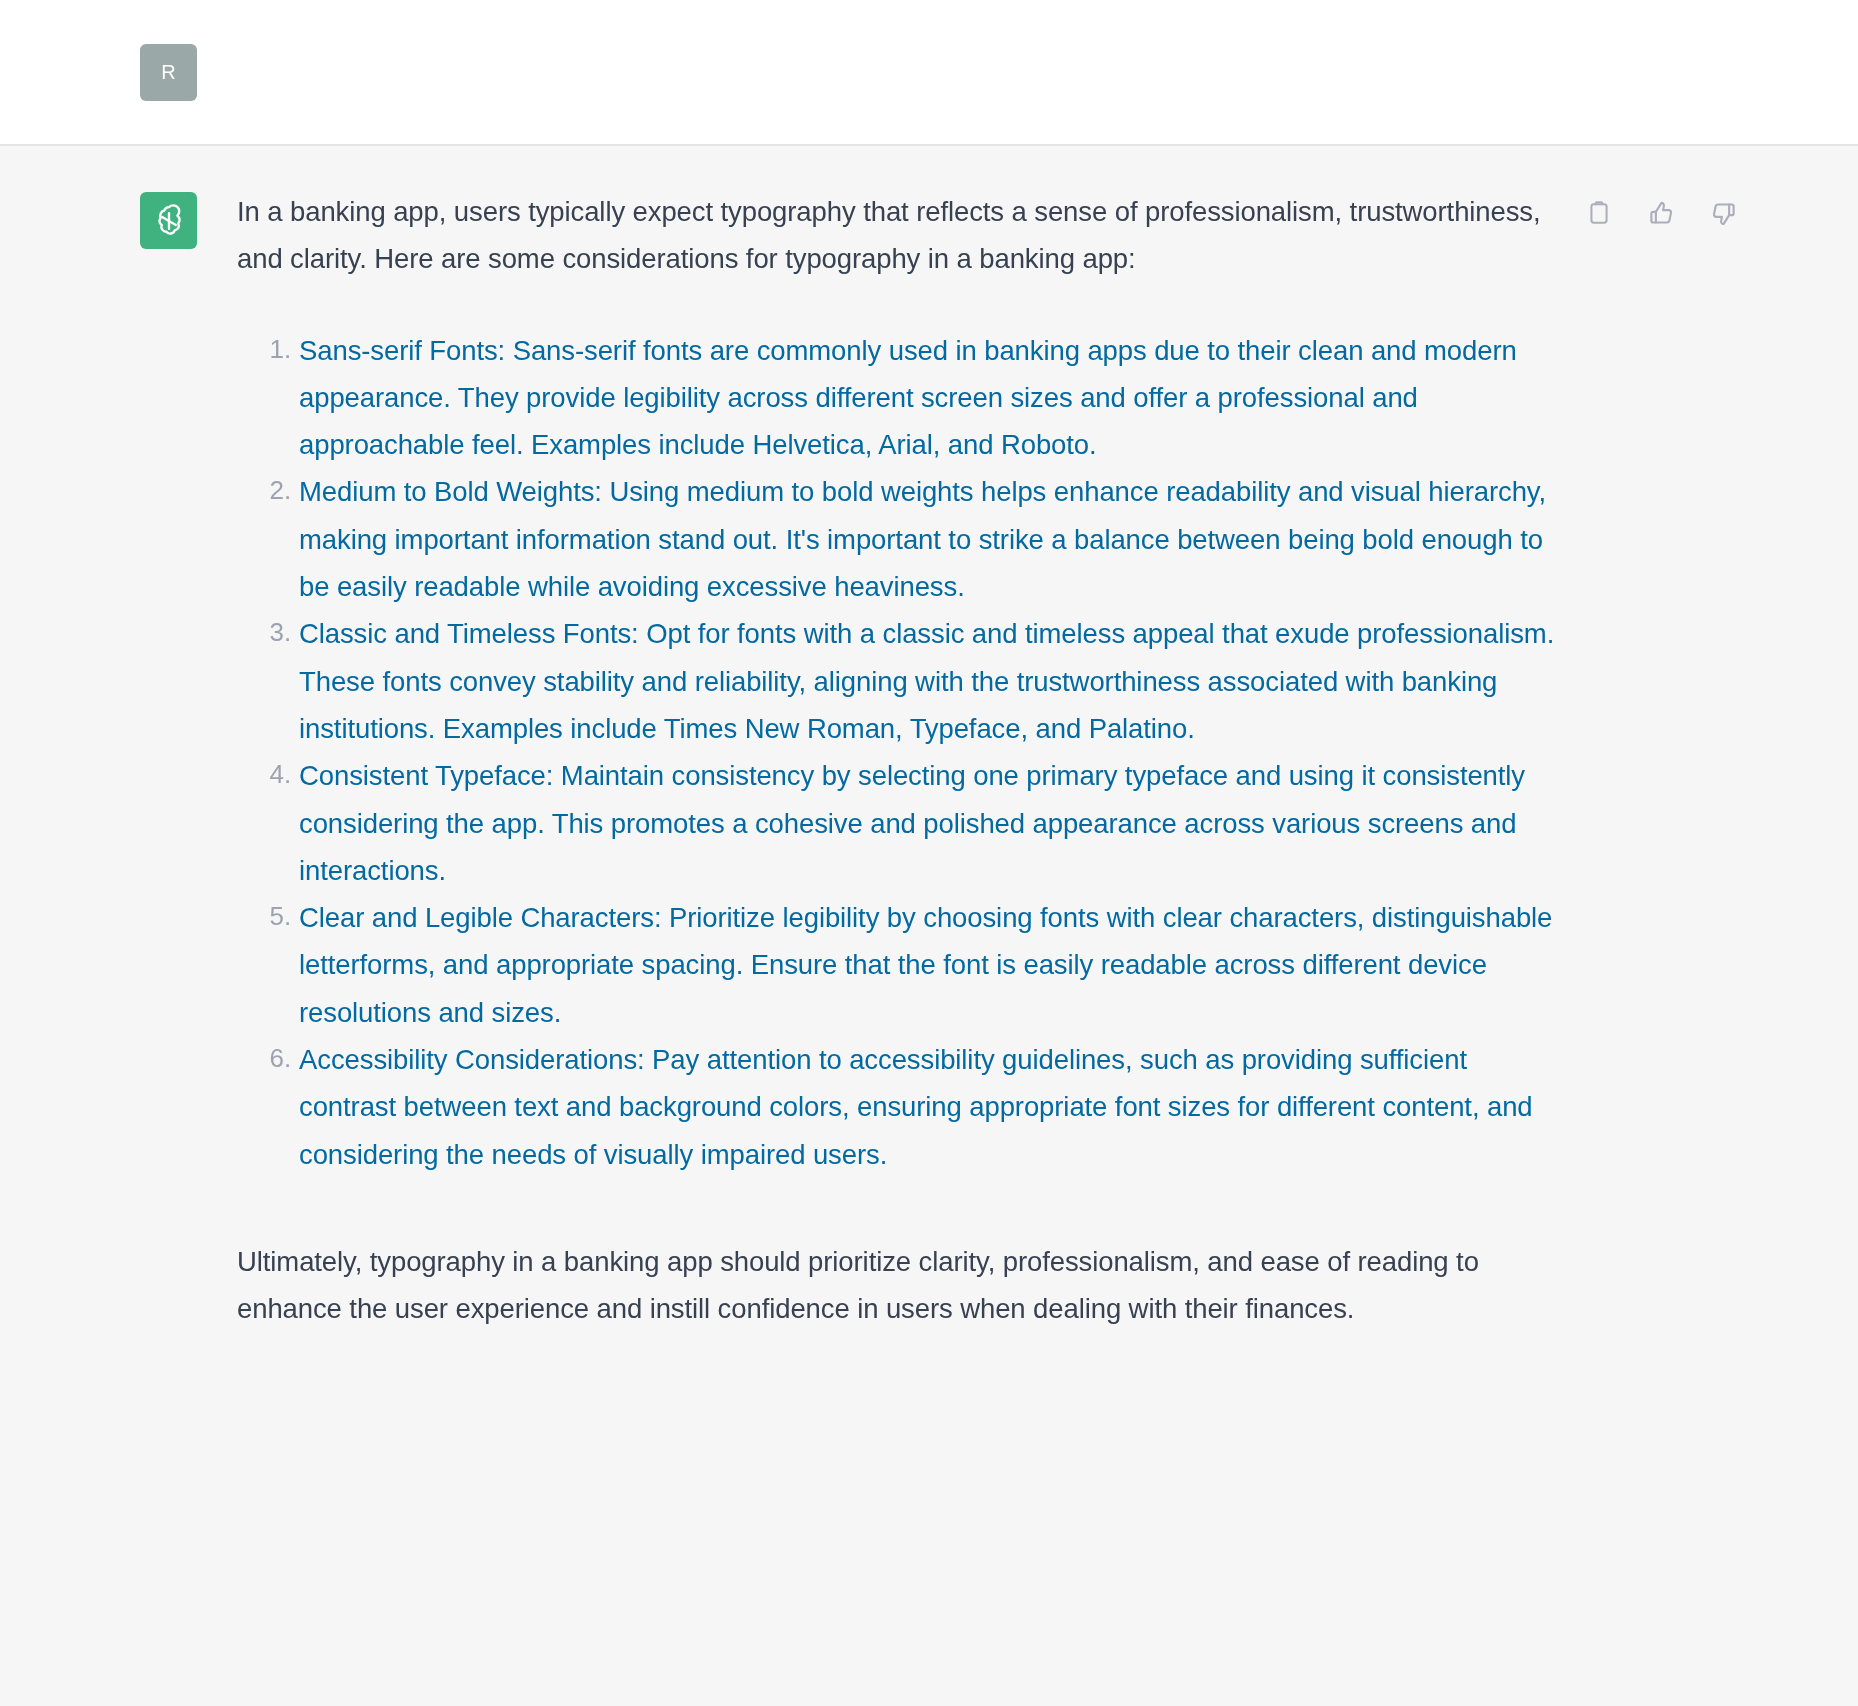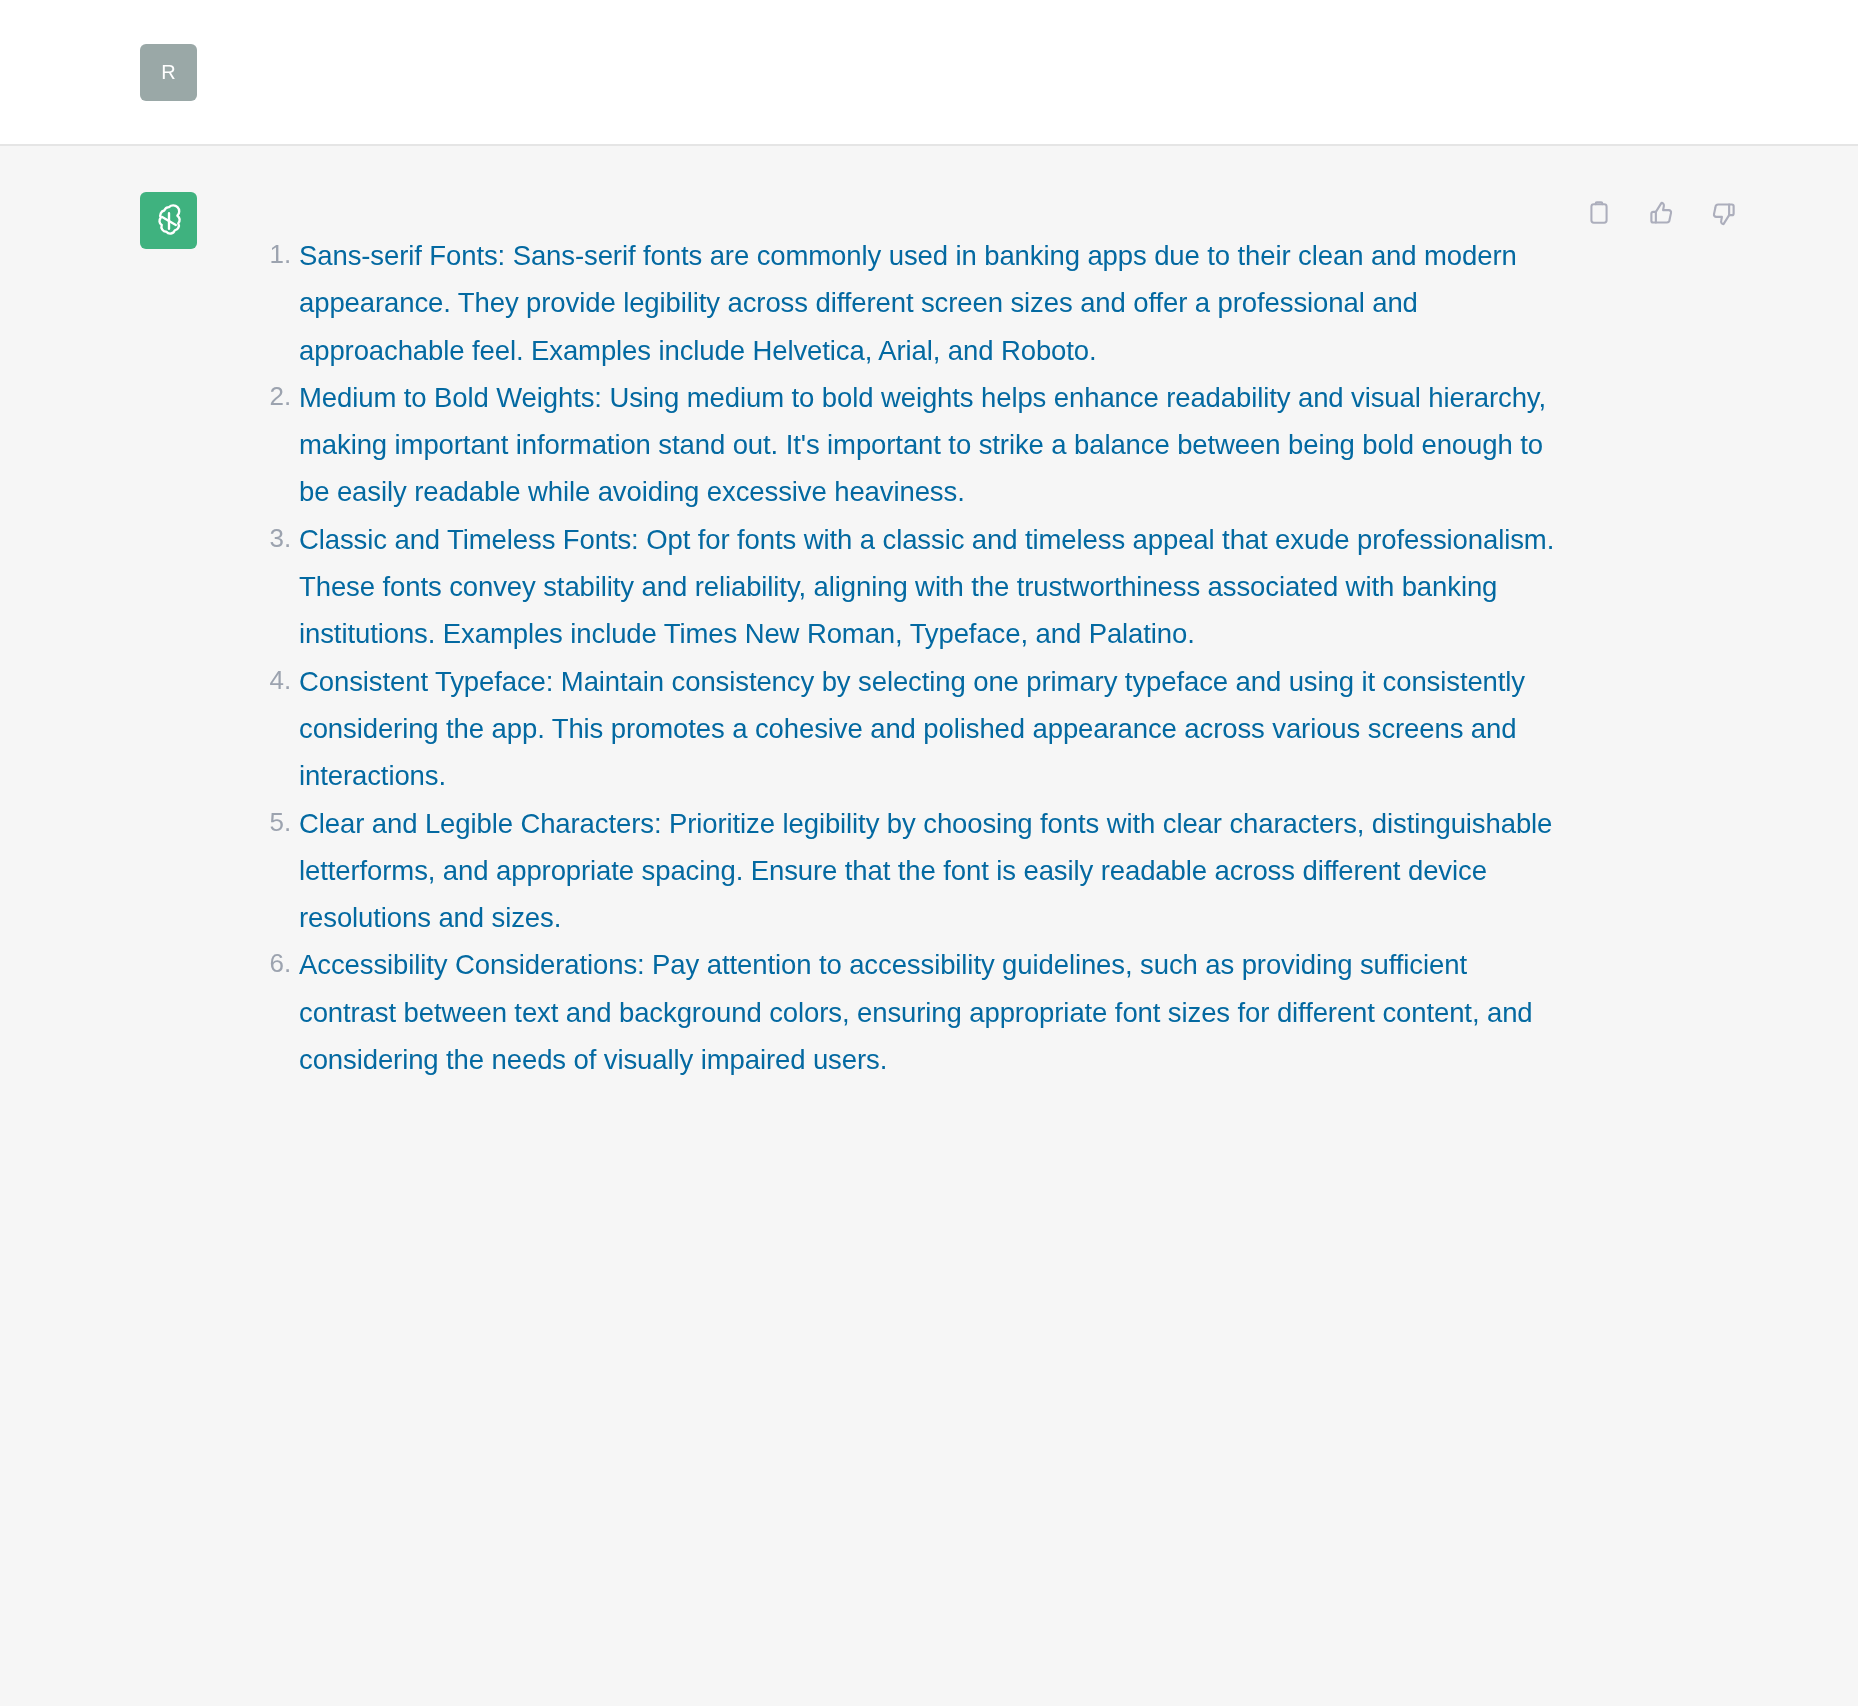--- a/index.html
+++ b/index.html
@@ -172,30 +172,32 @@
             <path d="M12 3.2a3.1 3.1 0 0 0-2.95 2.15 3.1 3.1 0 0 0-2.2 4.5A3.1 3.1 0 0 0 7.4 14.6a3.1 3.1 0 0 0 2.95 4.2 3.1 3.1 0 0 0 5.3-.9 3.1 3.1 0 0 0 2.2-4.5 3.1 3.1 0 0 0-.55-4.75A3.1 3.1 0 0 0 12 3.2z"></path>
             <path d="M12 7.1v4.9l4.3 2.5"></path>
             <path d="M12 12 7.7 9.5"></path>
             <path d="M12 12v4.9"></path>
           </svg>
         </span>
       </div>
 
       <div class="assistant-body">
 
+        <p class="para">In a banking app, users typically expect typography that reflects a sense of professionalism, trustworthiness, and clarity. Here are some considerations for typography in a banking app:</p>
 
         <ol class="reasons">
           <li>Sans-serif Fonts: Sans-serif fonts are commonly used in banking apps due to their clean and modern appearance. They provide legibility across different screen sizes and offer a professional and approachable feel. Examples include Helvetica, Arial, and Roboto.</li>
           <li>Medium to Bold Weights: Using medium to bold weights helps enhance readability and visual hierarchy, making important information stand out. It's important to strike a balance between being bold enough to be easily readable while avoiding excessive heaviness.</li>
           <li>Classic and Timeless Fonts: Opt for fonts with a classic and timeless appeal that exude professionalism. These fonts convey stability and reliability, aligning with the trustworthiness associated with banking institutions. Examples include Times New Roman, Typeface, and Palatino.</li>
           <li>Consistent Typeface: Maintain consistency by selecting one primary typeface and using it consistently considering the app. This promotes a cohesive and polished appearance across various screens and interactions.</li>
           <li>Clear and Legible Characters: Prioritize legibility by choosing fonts with clear characters, distinguishable letterforms, and appropriate spacing. Ensure that the font is easily readable across different device resolutions and sizes.</li>
           <li>Accessibility Considerations: Pay attention to accessibility guidelines, such as providing sufficient contrast between text and background colors, ensuring appropriate font sizes for different content, and considering the needs of visually impaired users.</li>
         </ol>
 
+        <p class="para closing">Ultimately, typography in a banking app should prioritize clarity, professionalism, and ease of reading to enhance the user experience and instill confidence in users when dealing with their finances.</p>
       </div>
 
       <div class="msg-actions">
 
         <button class="action-btn">
           <span>
             <svg width="26" height="26" viewBox="0 0 24 24" fill="none" stroke="currentColor" stroke-width="1.9" stroke-linecap="round" stroke-linejoin="round">
               <rect x="5" y="4" width="14" height="17" rx="2.2"></rect>
               <path d="M9 4V3a1 1 0 0 1 1-1h4a1 1 0 0 1 1 1v1"></path>
             </svg>

